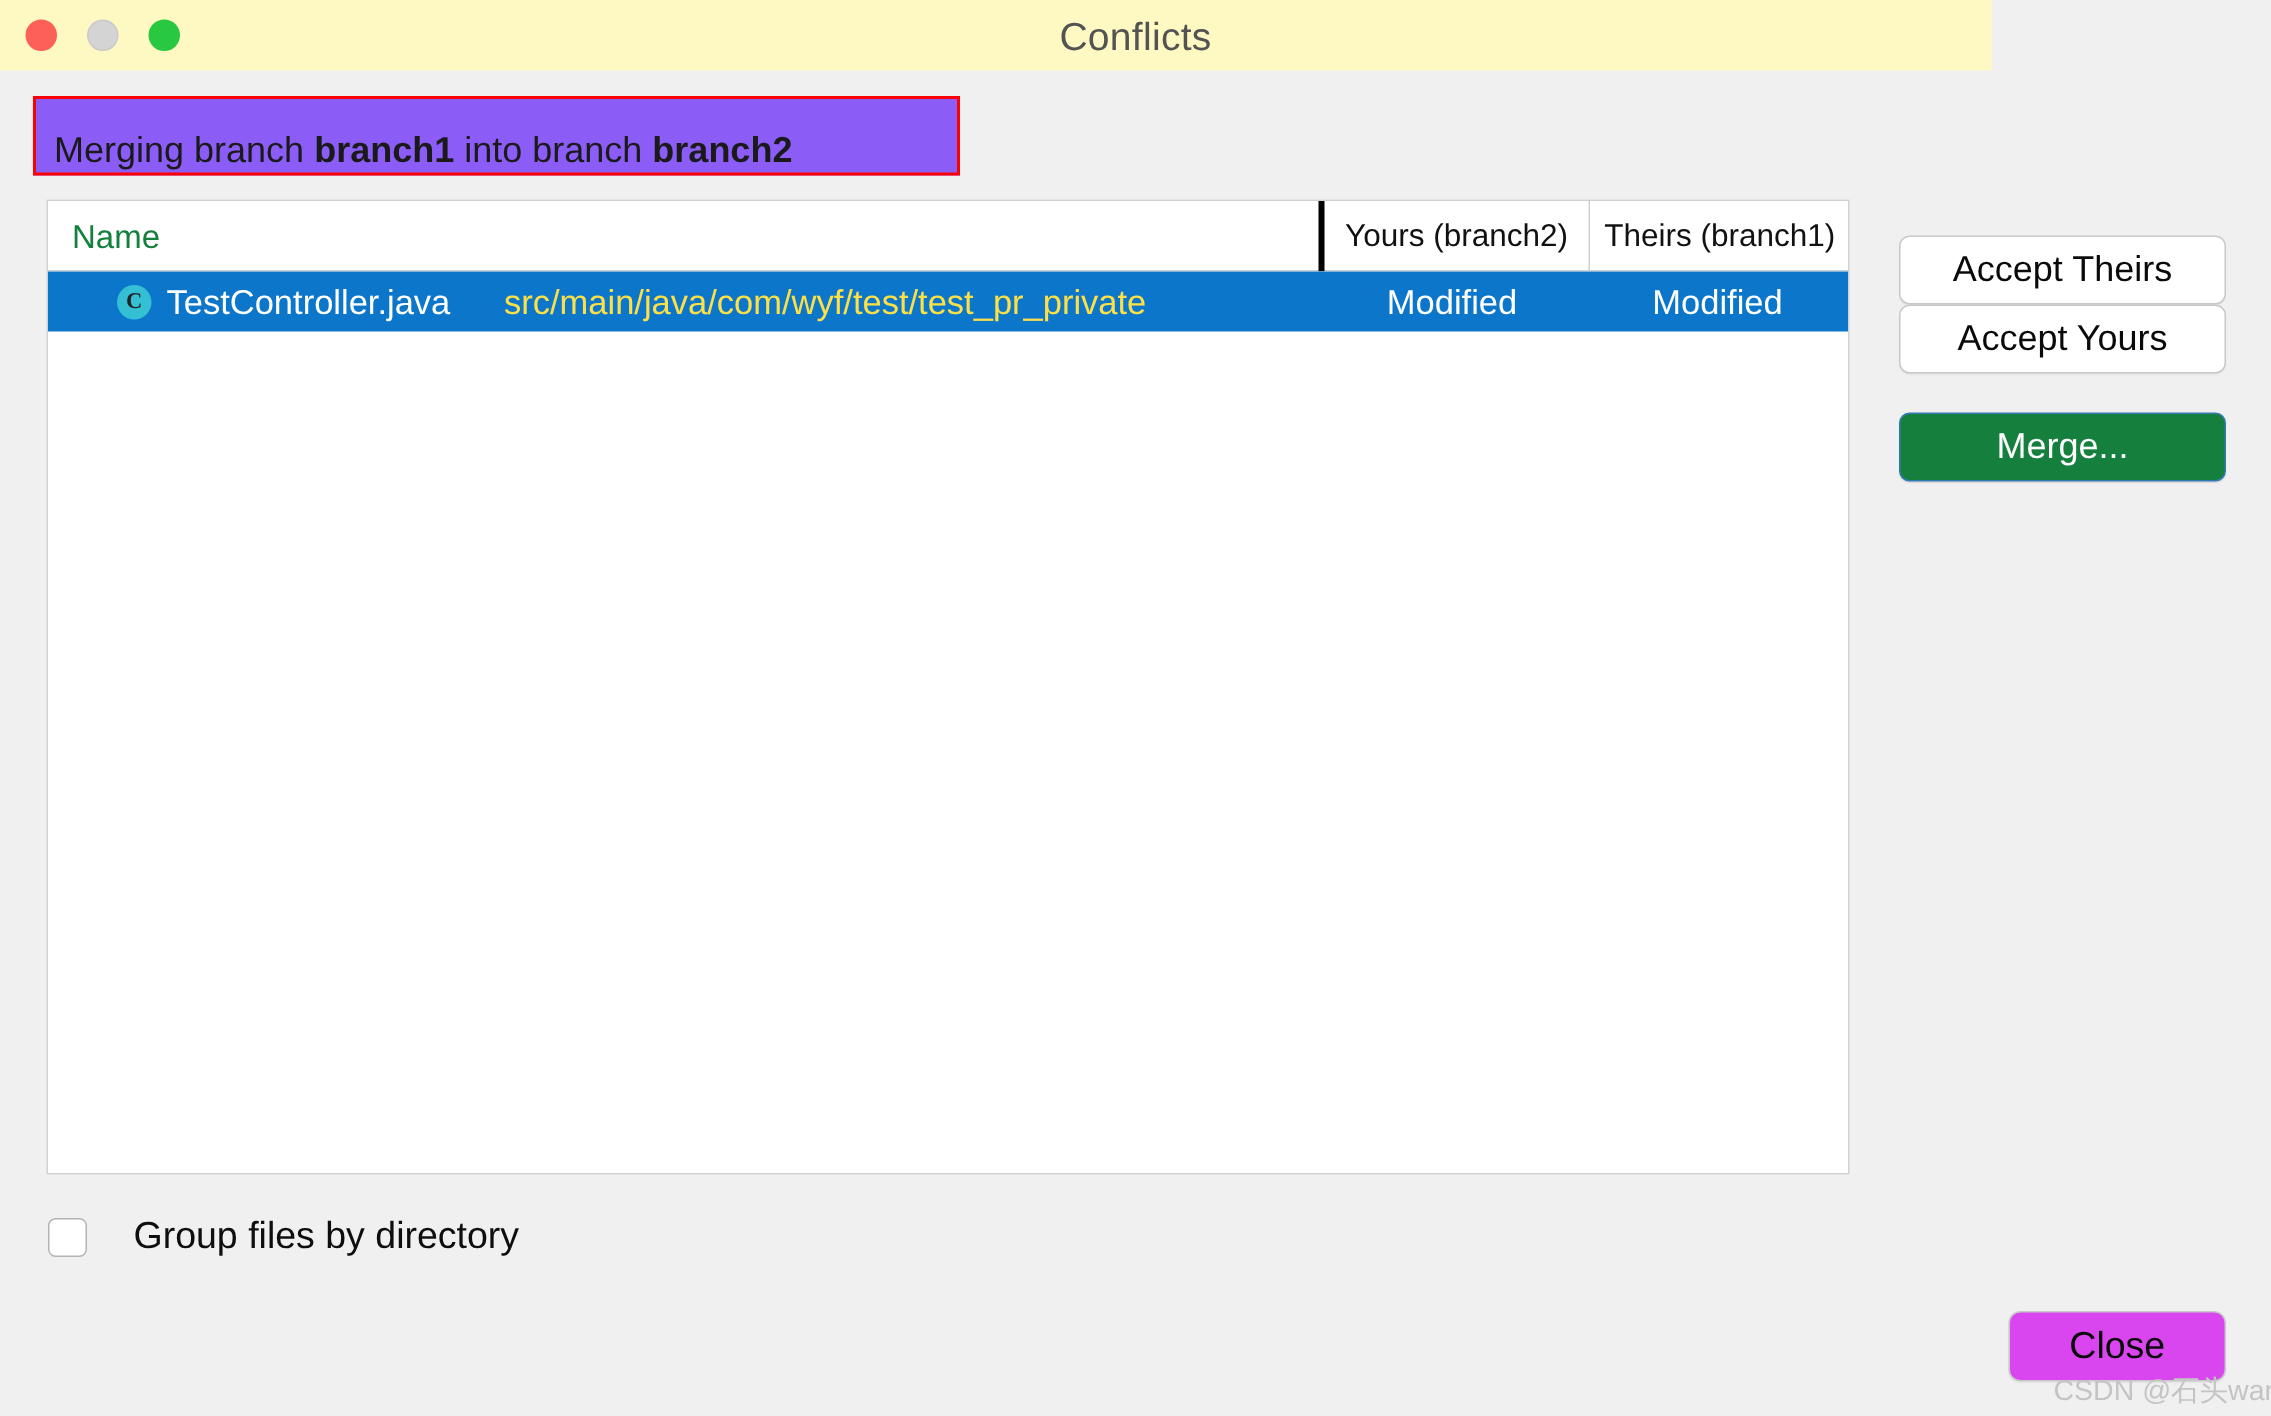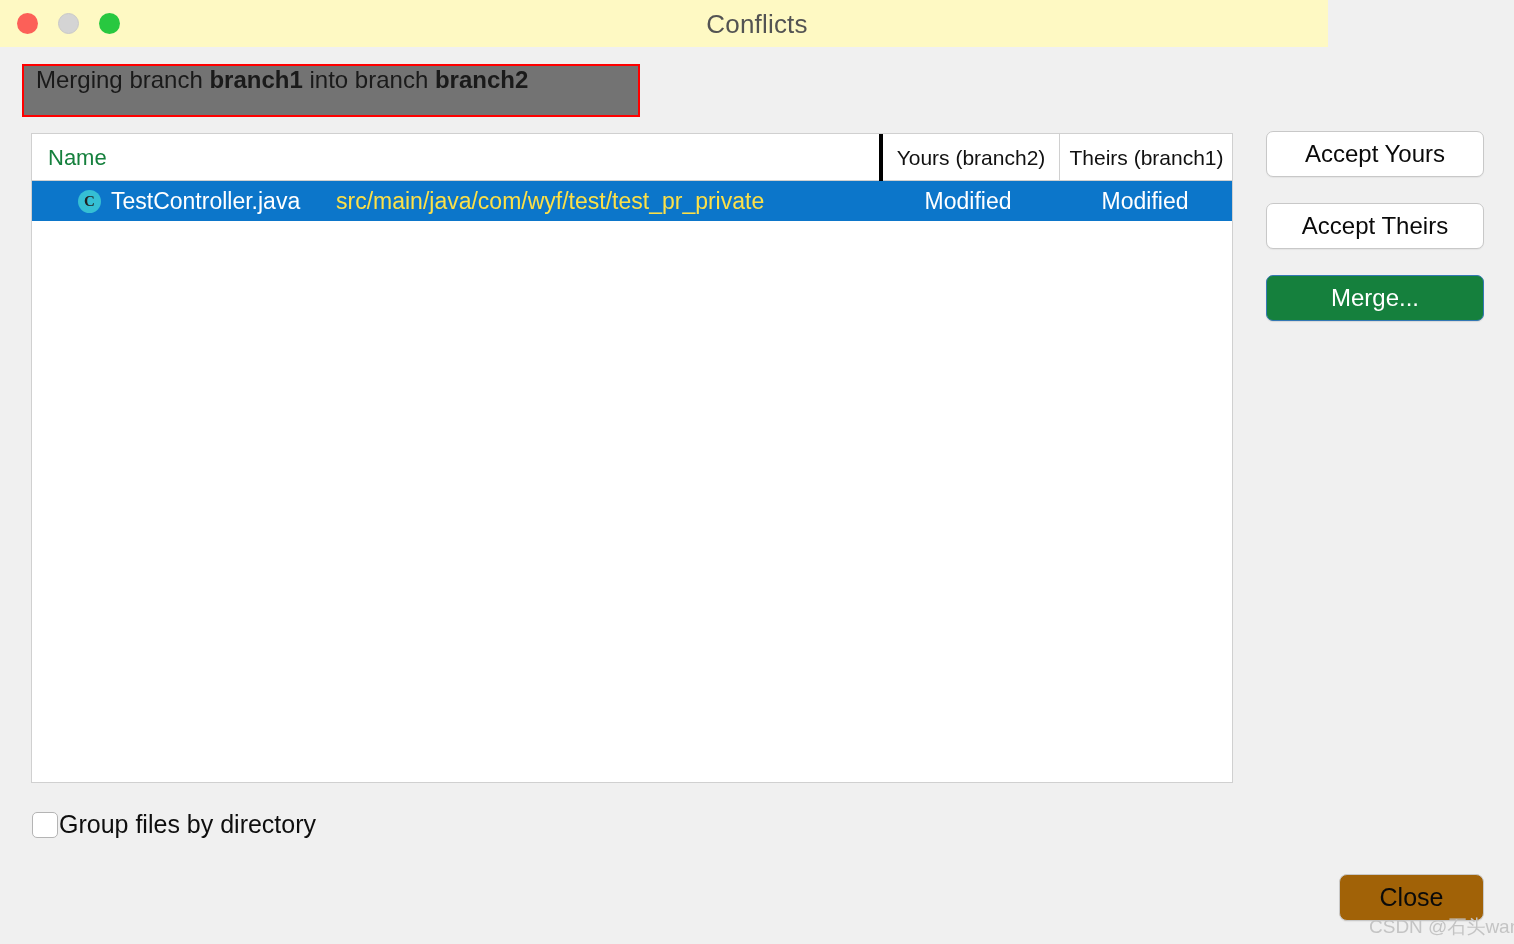--- a/index.html
+++ b/index.html
@@ -48,23 +48,23 @@
     letter-spacing: 0.2px;
   }
 
   
   .merge-banner {
     position: absolute;
     left: 22px; top: 64px;
     width: 618px;
     height: 53px;
     border: 2px solid #ff0000;
-    background: #737373;
-    display: flex;
-    align-items: flex-start;
+    background: #8b5cf6;
+    display: flex;
+    align-items: flex-end;
     padding-left: 12px;
   }
   .merge-banner-text {
     font-size: 24px;
     color: #1a1a1a;
     white-space: nowrap;
   }
   .merge-banner-text b { font-weight: 700; }
 
   
@@ -196,41 +196,41 @@
   }
   .btn-accept-theirs { margin-top: 26px; }
   .btn-merge { margin-top: 26px; }
 
   
   .group-check-row {
     position: absolute;
     left: 32px; top: 810px;
     display: flex;
     align-items: center;
-    gap: 1px;
+    gap: 31px;
   }
   .checkbox {
     width: 26px; height: 26px;
     border: 1px solid #b4b4b4;
     border-radius: 5px;
     background: #ffffff;
   }
   .group-check-label {
     font-size: 25px;
     color: #0e0e0e;
   }
 
   
   .btn-close {
     position: absolute;
     left: 1339px; top: 874px;
     width: 145px;
     height: 47px;
     border-radius: 8px;
-    background: #a16207;
+    background: #d946ef;
     border: 1px solid #c8c8c8;
     box-shadow: 0 1px 1px rgba(0,0,0,0.05);
     display: flex;
     align-items: center;
     justify-content: center;
     font-size: 25px;
     color: #0a0a0a;
   }
 
   
@@ -275,22 +275,22 @@
       <span class="file-row-name">TestController.java</span>
       <span class="file-row-path">src/main/java/com/wyf/test/test_pr_private</span>
       <span class="file-row-yours">Modified</span>
       <span class="file-row-theirs">Modified</span>
     </div>
   </div>
 
 </div>
 
 <div class="actions">
+  <div class="btn btn-plain btn-accept-theirs">Accept Theirs</div>
   <div class="btn btn-plain">Accept Yours</div>
-  <div class="btn btn-plain btn-accept-theirs">Accept Theirs</div>
   <div class="btn btn-primary btn-merge">Merge...</div>
 </div>
 
 <div class="group-check-row">
   <span class="checkbox"></span>
   <span class="group-check-label">Group files by directory</span>
 </div>
 
 <div class="btn-close">Close</div>
 

